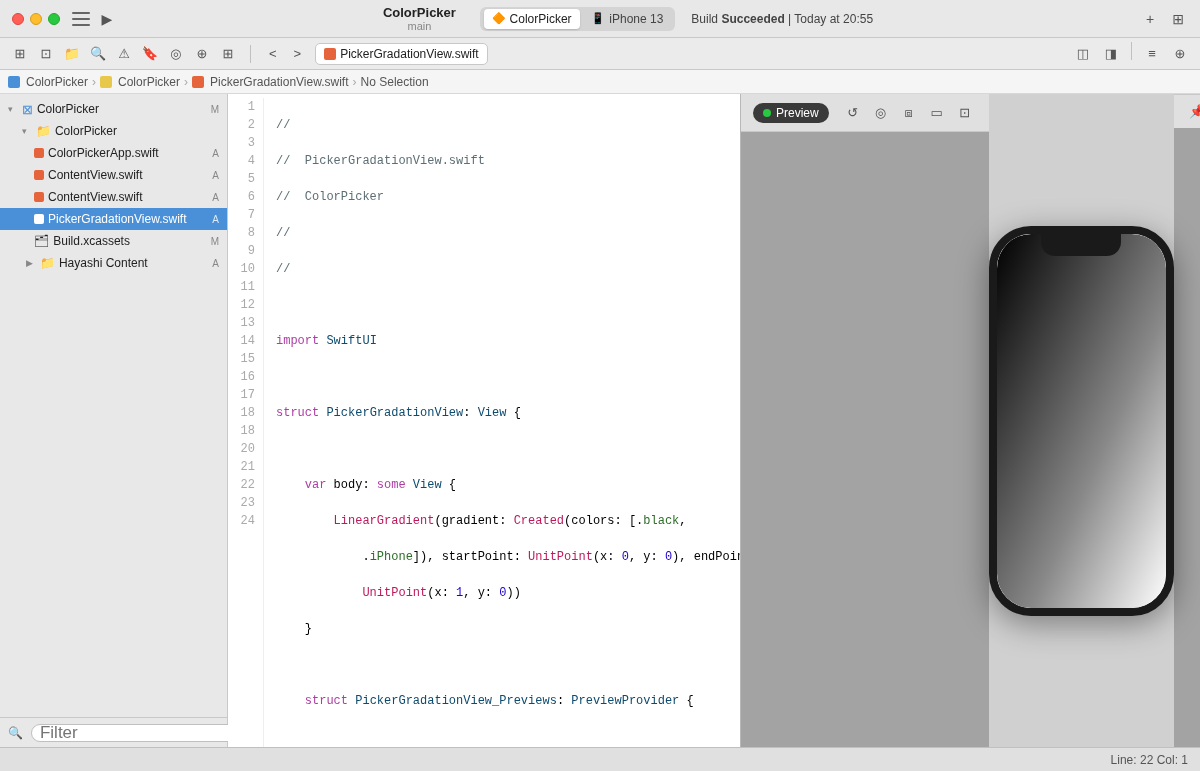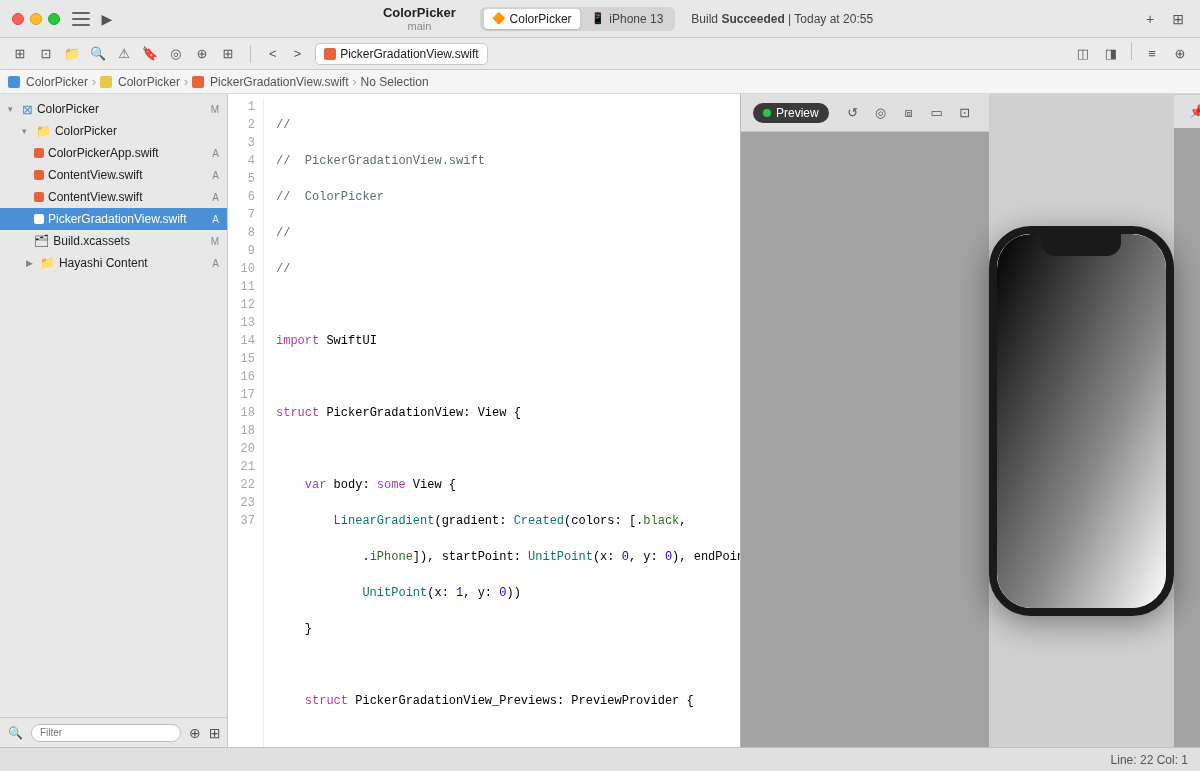--- a/index.html
+++ b/index.html
@@ -273,21 +273,21 @@
       align-items: center;
       padding: 0 8px;
       gap: 8px;
     }
     .filter-input {
       flex: 1;
       height: 18px;
       border: 1px solid #c0c0c0;
       border-radius: 9px;
       padding: 0 8px;
-      font-size: 10px;
+      font-size: 17px;
       background: #fff;
       outline: none;
       color: #666;
     }
     .blue-circle {
       width: 10px;
       height: 10px;
       background: #2196f3;
       border-radius: 50%;
     }
@@ -319,22 +319,22 @@
     .line-numbers div { height: 18px; }
     .code-content {
       padding: 0 12px;
       flex: 1;
       white-space: pre;
       overflow-x: auto;
     }
     .code-content .line { height: 18px; }
     .kw { color: #ad3da4; }
     .comment { color: #5c6e74; }
-    .type { color: #000000; }
-    .fn { color: #0f766e; }
+    .type { color: #0c4a6e; }
+    .fn { color: #be185d; }
     .num { color: #1c00cf; }
     .param { color: #2d6d28; }
 
     
     .preview-panel {
       width: 460px;
       background: #a3a3a3;
       display: flex;
       flex-direction: row;
       flex-shrink: 0;
@@ -625,21 +625,21 @@
           <div>14</div>
           <div>15</div>
         <div>16</div>
           <div>17</div>
           <div>18</div>
           <div>18</div>
           <div>20</div>
         <div>21</div>
           <div>22</div>
           <div>23</div>
-          <div>37</div>
+          <div>24</div>
       </div>
       <div class="code-content">
 <div class="line"><span class="comment">//</span></div>
 <div class="line"><span class="comment">//  PickerGradationView.swift</span></div>
 <div class="line"><span class="comment">//  ColorPicker</span></div>
 <div class="line"><span class="comment">//</span></div>
 <div class="line"><span class="comment">//</span></div>
 <div class="line"> </div>
 <div class="line"><span class="kw">import</span> <span class="type">SwiftUI</span></div>
 <div class="line"> </div>

